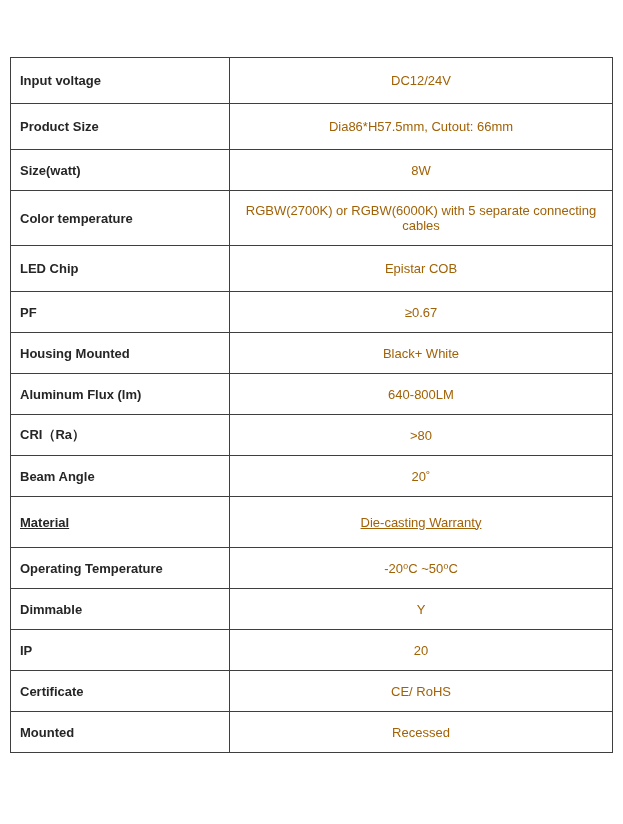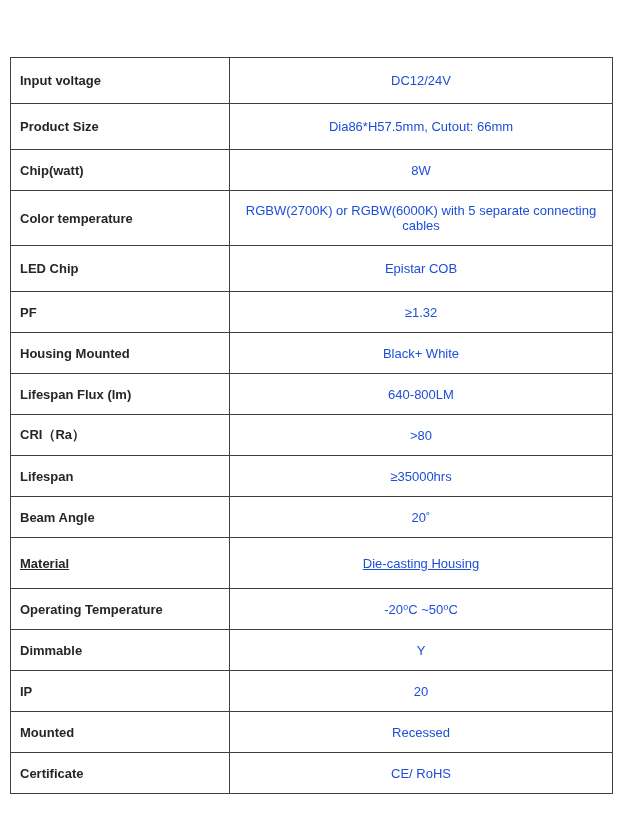--- a/index.html
+++ b/index.html
@@ -32,21 +32,21 @@
   }
   td.label-cell {
     width: 219px;
     padding: 6px 8px 6px 9px;
     color: #262626;
     font-weight: bold;
     text-align: left;
   }
   td.value-cell {
     padding: 6px 14px;
-    color: #1d4ed8;
+    color: #a16207;
     text-align: center;
     font-weight: normal;
   }
   tr.row-default td { height: 41px; }
   tr.row-md td      { height: 46px; }
   tr.row-tall td    { height: 55px; }
   tr.row-xl td      { height: 51px; text-decoration: underline; }
 </style>
 </head>
 <body>
@@ -56,74 +56,70 @@
     <tbody>
       <tr class="row-md">
         <td class="label-cell">Input voltage</td>
         <td class="value-cell">DC12/24V</td>
       </tr>
       <tr class="row-md">
         <td class="label-cell">Product Size</td>
         <td class="value-cell">Dia86*H57.5mm, Cutout: 66mm</td>
       </tr>
       <tr class="row-default">
-        <td class="label-cell">Chip(watt)</td>
+        <td class="label-cell">Size(watt)</td>
         <td class="value-cell">8W</td>
       </tr>
       <tr class="row-tall">
         <td class="label-cell">Color temperature</td>
         <td class="value-cell">RGBW(2700K) or RGBW(6000K) with 5 separate connecting cables</td>
       </tr>
       <tr class="row-md">
         <td class="label-cell">LED Chip</td>
         <td class="value-cell">Epistar COB</td>
       </tr>
       <tr class="row-default">
         <td class="label-cell">PF</td>
-        <td class="value-cell">≥1.32</td>
+        <td class="value-cell">≥0.67</td>
       </tr>
       <tr class="row-default">
         <td class="label-cell">Housing Mounted</td>
         <td class="value-cell">Black+ White</td>
       </tr>
       <tr class="row-default">
-        <td class="label-cell">Lifespan Flux (lm)</td>
+        <td class="label-cell">Aluminum Flux (lm)</td>
         <td class="value-cell">640-800LM</td>
       </tr>
       <tr class="row-default">
         <td class="label-cell">CRI（Ra）</td>
         <td class="value-cell">&gt;80</td>
       </tr>
       <tr class="row-default">
-        <td class="label-cell">Lifespan</td>
-        <td class="value-cell">≥35000hrs</td>
-      </tr>
-      <tr class="row-default">
         <td class="label-cell">Beam Angle</td>
         <td class="value-cell">20˚</td>
       </tr>
       <tr class="row-xl">
         <td class="label-cell">Material</td>
-        <td class="value-cell">Die-casting Housing</td>
+        <td class="value-cell">Die-casting Warranty</td>
       </tr>
       <tr class="row-default">
         <td class="label-cell">Operating Temperature</td>
         <td class="value-cell">-20⁰C ~50⁰C</td>
       </tr>
       <tr class="row-default">
         <td class="label-cell">Dimmable</td>
         <td class="value-cell">Y</td>
       </tr>
       <tr class="row-default">
         <td class="label-cell">IP</td>
         <td class="value-cell">20</td>
       </tr>
       <tr class="row-default">
+        <td class="label-cell">Certificate</td>
+        <td class="value-cell">CE/ RoHS</td>
+      </tr>
+      <tr class="row-default">
         <td class="label-cell">Mounted</td>
         <td class="value-cell">Recessed</td>
-      </tr>
-      <tr class="row-default">
-        <td class="label-cell">Certificate</td>
-        <td class="value-cell">CE/ RoHS</td>
       </tr>
     </tbody>
   </table>
 </div>
 
 </body></html>

